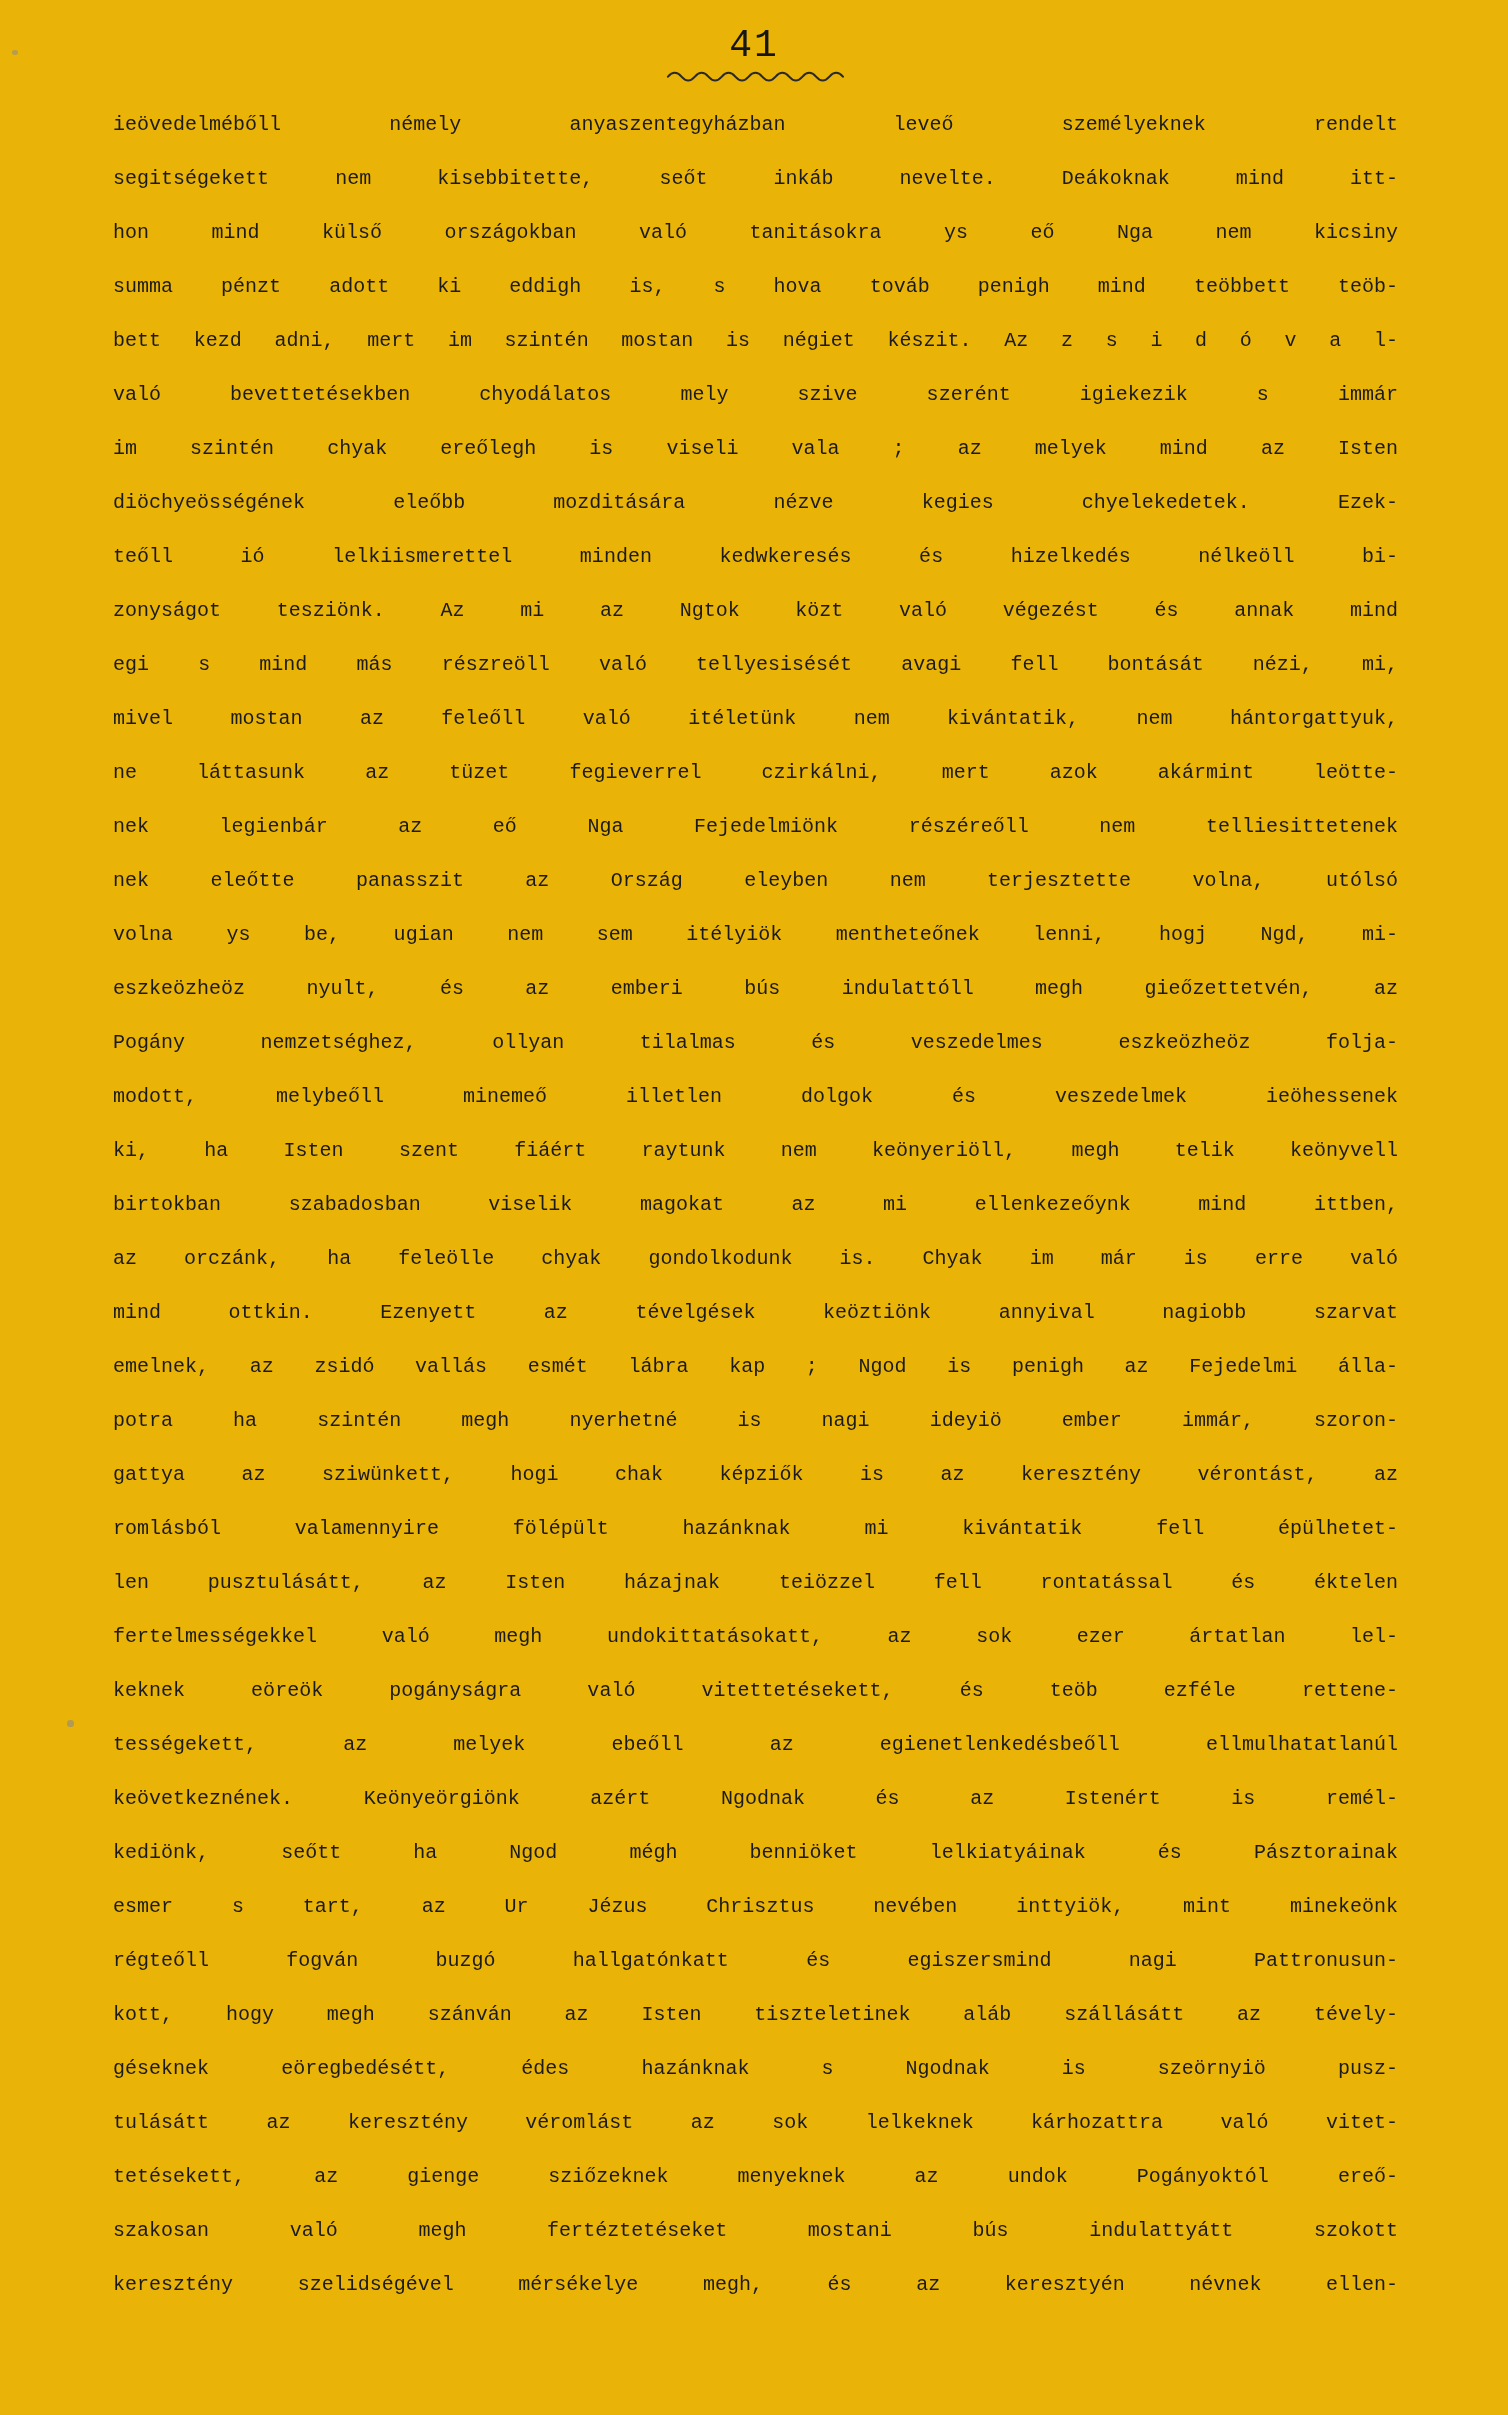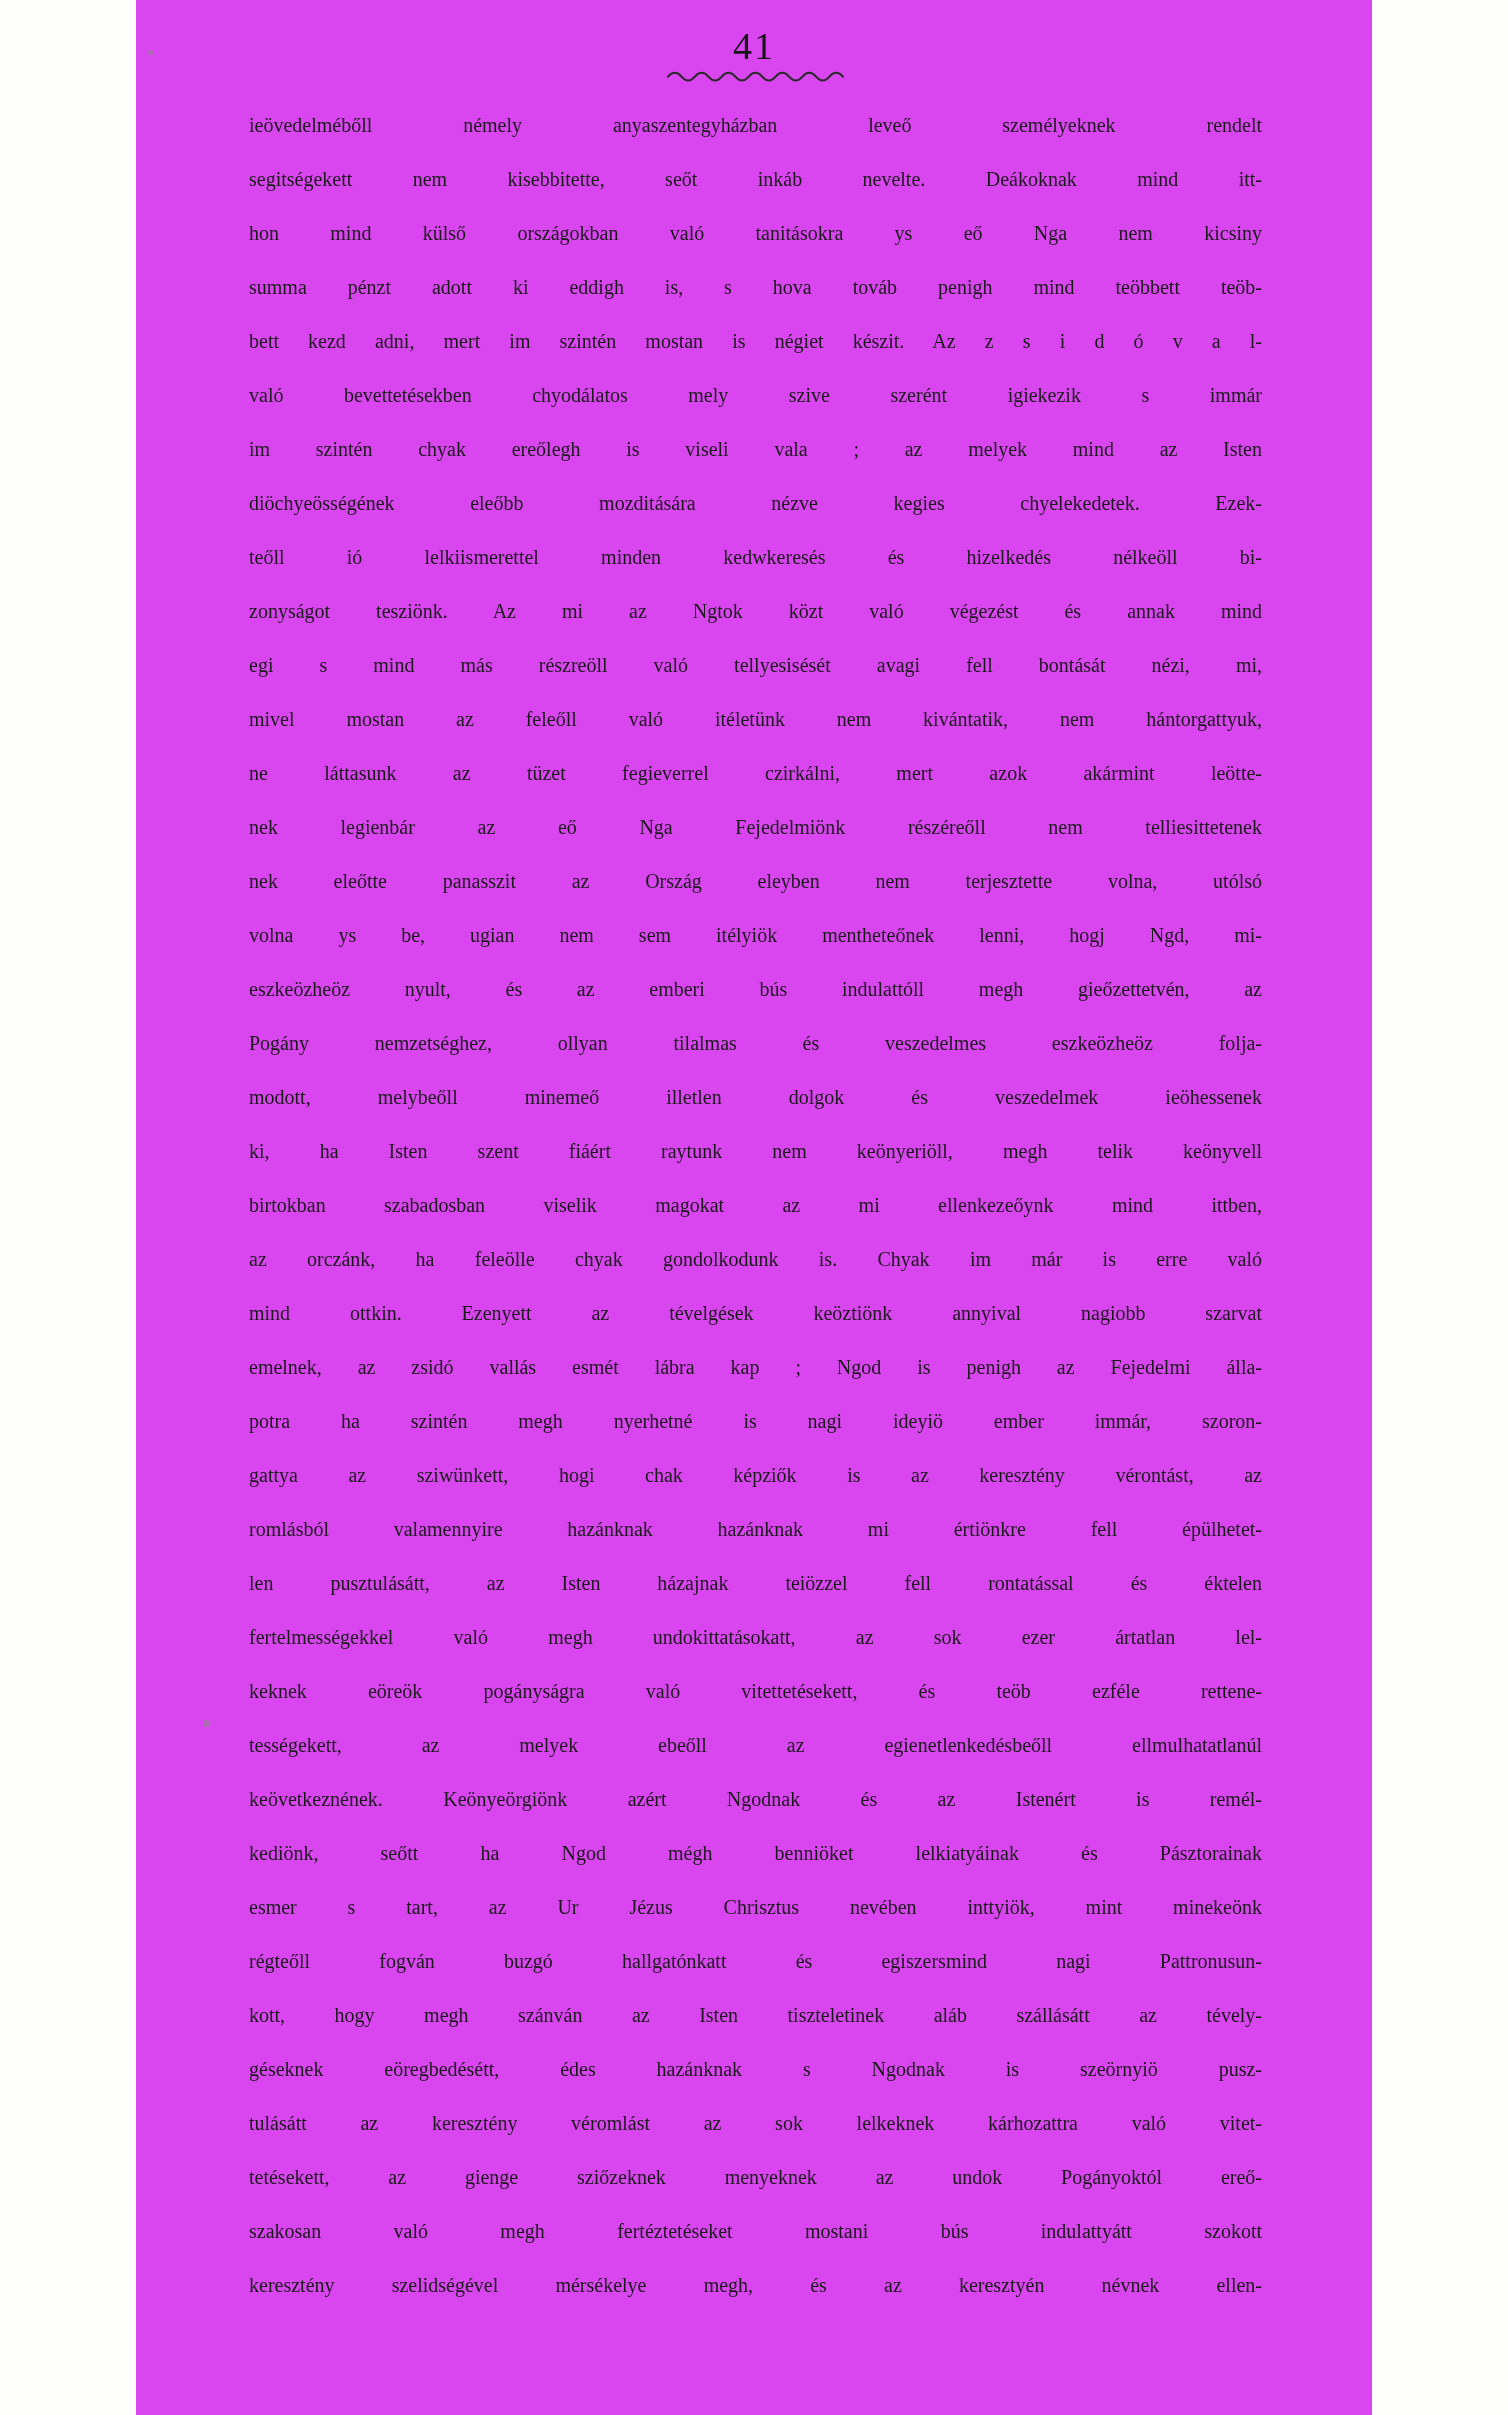--- a/index.html
+++ b/index.html
@@ -2,26 +2,26 @@
 <html><head>
 <meta charset="utf-8">
 <style>
   html, body {
     margin: 0;
     padding: 0;
     background: #fdfdfb;
   }
   .page {
     position: relative;
-    width: 1236px;
+    width: 1508px;
     height: 2415px;
     margin: 0 auto;
-    background: #d946ef;
+    background: #eab308;
     color: #1b1b1b;
-    font-family: Liberation Serif, serif;
+    font-family: Liberation Mono, monospace;
     overflow: hidden;
     box-sizing: border-box;
   }
   .page-header {
     text-align: center;
     padding-top: 25px;
   }
   .page-number {
     font-size: 38px;
     letter-spacing: 1.9px;
@@ -90,21 +90,21 @@
       <div class="line">eszkeözheöz nyult, és az emberi bús indulattóll megh gieőzettetvén, az</div>
       <div class="line">Pogány nemzetséghez, ollyan tilalmas és veszedelmes eszkeözheöz folja-</div>
       <div class="line">modott, melybeőll minemeő illetlen dolgok és veszedelmek ieöhessenek</div>
       <div class="line">ki, ha Isten szent fiáért raytunk nem keönyeriöll, megh telik keönyvell</div>
       <div class="line">birtokban szabadosban viselik magokat az mi ellenkezeőynk mind ittben,</div>
       <div class="line">az orczánk, ha feleölle chyak gondolkodunk is. Chyak im már is erre való</div>
       <div class="line">mind ottkin. Ezenyett az tévelgések keöztiönk annyival nagiobb szarvat</div>
       <div class="line">emelnek, az zsidó vallás esmét lábra kap ; Ngod is penigh az Fejedelmi álla-</div>
       <div class="line">potra ha szintén megh nyerhetné is nagi ideyiö ember immár, szoron-</div>
       <div class="line">gattya az sziwünkett, hogi chak képziők is az keresztény vérontást, az</div>
-      <div class="line">romlásból valamennyire hazánknak hazánknak mi értiönkre fell épülhetet-</div>
+      <div class="line">romlásból valamennyire fölépült hazánknak mi kivántatik fell épülhetet-</div>
       <div class="line">len pusztulásátt, az Isten házajnak teiözzel fell rontatással és éktelen</div>
       <div class="line">fertelmességekkel való megh undokittatásokatt, az sok ezer ártatlan lel-</div>
       <div class="line">keknek eöreök pogányságra való vitettetésekett, és teöb ezféle rettene-</div>
       <div class="line">tességekett, az melyek ebeőll az egienetlenkedésbeőll ellmulhatatlanúl</div>
       <div class="line">keövetkeznének. Keönyeörgiönk azért Ngodnak és az Istenért is remél-</div>
       <div class="line">kediönk, seőtt ha Ngod mégh benniöket lelkiatyáinak és Pásztorainak</div>
       <div class="line">esmer s tart, az Ur Jézus Chrisztus nevében inttyiök, mint minekeönk</div>
       <div class="line">régteőll fogván buzgó hallgatónkatt és egiszersmind nagi Pattronusun-</div>
       <div class="line">kott, hogy megh szánván az Isten tiszteletinek aláb szállásátt az tévely-</div>
       <div class="line">géseknek eöregbedésétt, édes hazánknak s Ngodnak is szeörnyiö pusz-</div>

